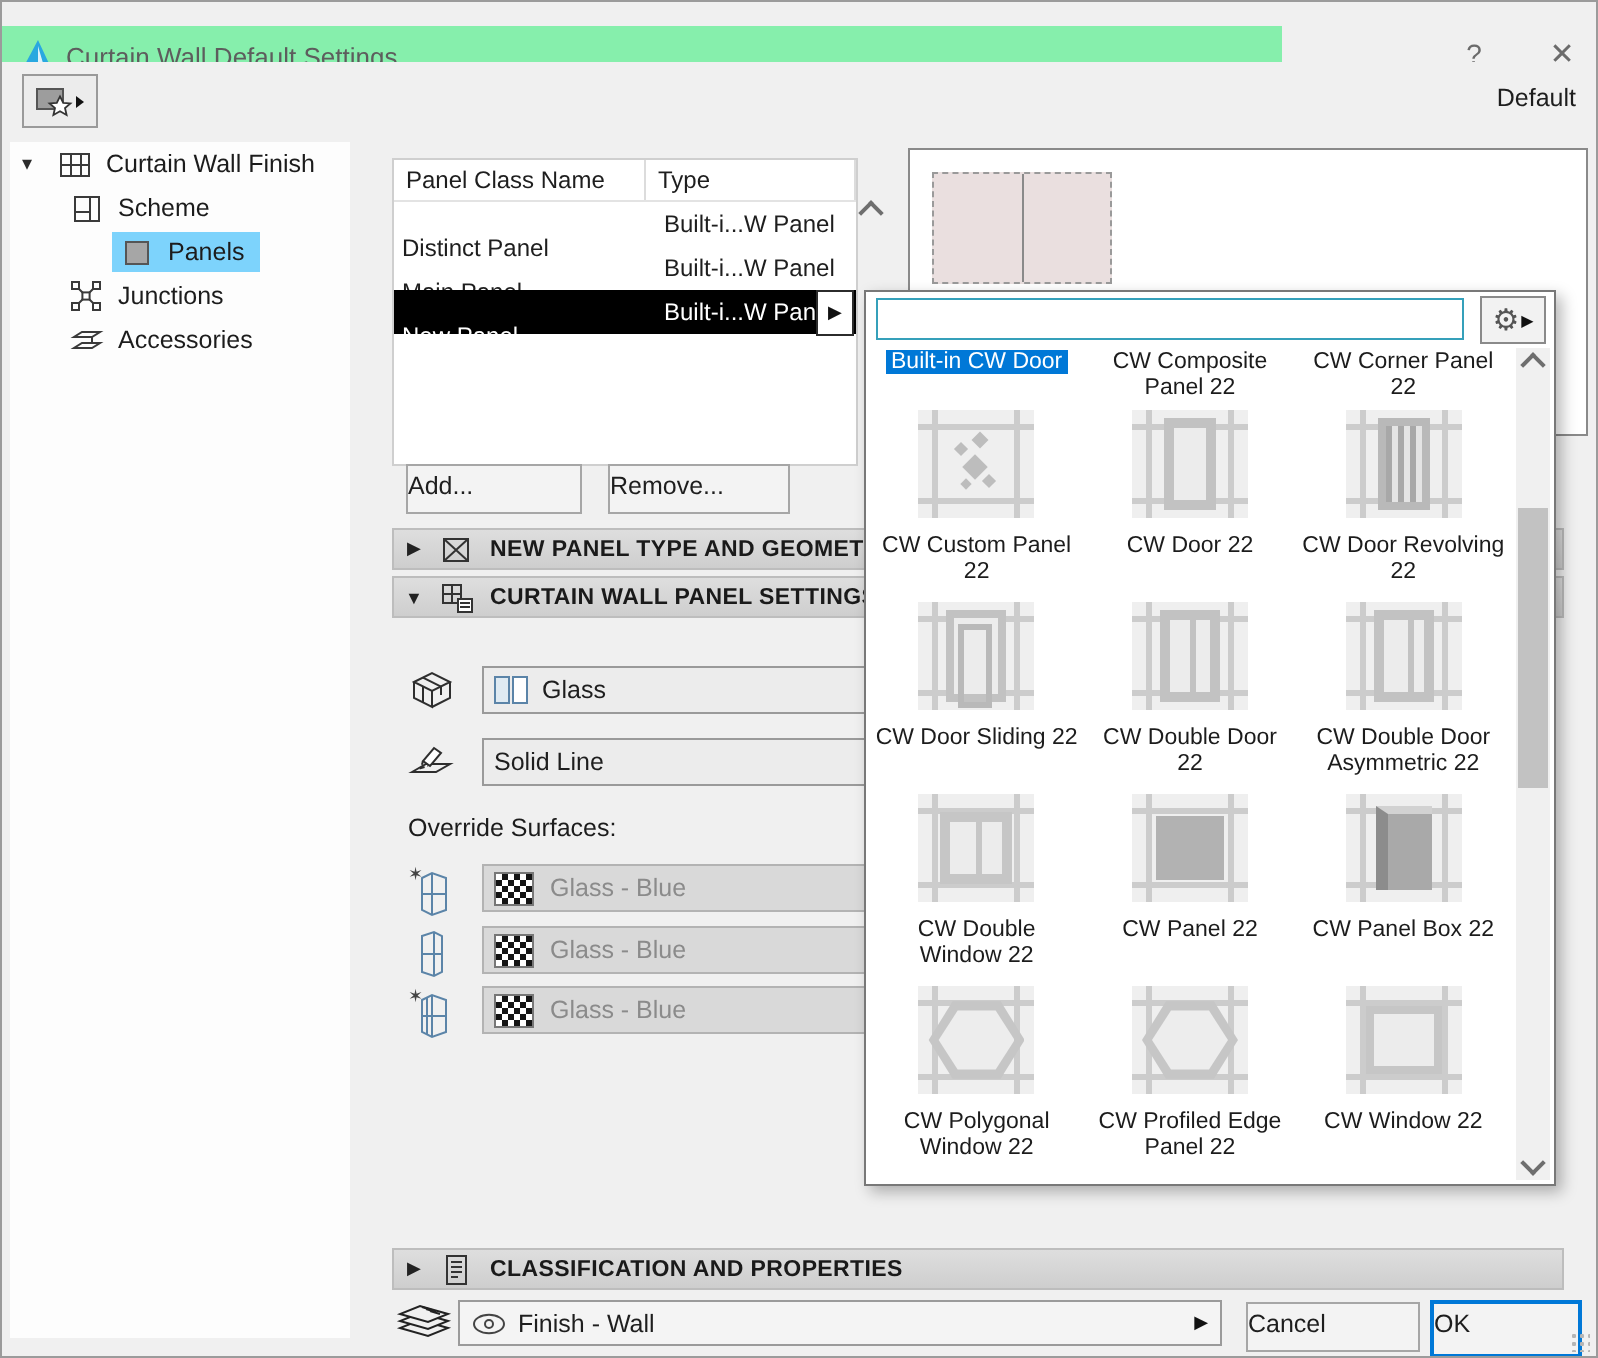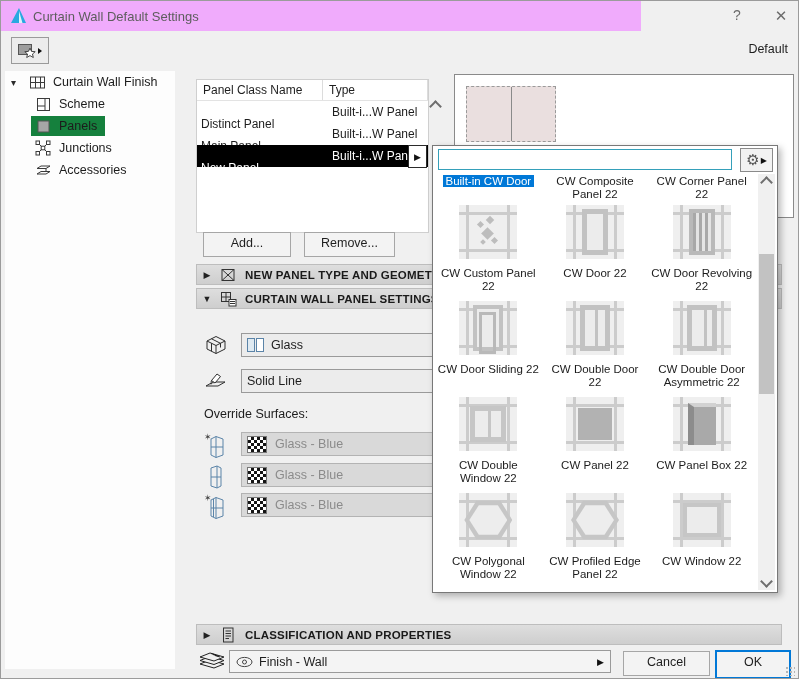--- a/index.html
+++ b/index.html
@@ -3,37 +3,37 @@
 <meta charset="utf-8">
 <style>
   html,body{margin:0;padding:0;}
   body{width:799px;height:679px;position:relative;overflow:hidden;
        font-family:"Liberation Sans","DejaVu Sans",sans-serif;
        background:#f0f0f0;color:#1e1e1e;font-size:12px;
        border:1px solid #9b9b9b;box-sizing:border-box;}
   .abs{position:absolute;}
 
   
-  .titlebar{left:0;top:0;width:640px;height:30px;background:#f0abfc;border-bottom:1px solid #e0e0e0;}
+  .titlebar{left:0;top:12px;width:640px;height:30px;background:#86efac;border-bottom:1px solid #e0e0e0;}
   .title-text{left:32px;top:8px;font-size:13px;color:#5d5d5d;}
   .logo{left:8px;top:5px;width:19px;height:19px;}
   .tb-btn{top:0;width:40px;height:29px;text-align:center;line-height:29px;color:#6b6b6b;font-size:14px;cursor:default;}
   .help-btn{left:716px;}
   .close-btn{left:760px;font-size:15px;}
 
   
   .toolbar{left:0;top:30px;width:799px;height:36px;background:#f0f0f0;}
   .fav-btn{left:10px;top:6px;width:36px;height:25px;background:#ececec;border:1px solid #9a9a9a;display:flex;align-items:center;justify-content:center;}
   .default-label{right:12px;top:11px;position:absolute;font-size:12.5px;color:#1e1e1e;}
 
   
   .sidebar{left:4px;top:70px;width:170px;height:598px;background:#fdfdfd;}
   .tree-row{display:flex;align-items:center;height:22px;margin-left:6px;cursor:default;}
   .tree-row.child{margin-left:26px;}
-  .tree-row.sel .row-inner{background:#15803d;}
+  .tree-row.sel .row-inner{background:#7dd3fc;margin-left:25px;}
   .row-inner{display:flex;align-items:center;height:20px;padding:0 8px 0 2px;}
   .chev-exp{width:14px;font-size:10px;color:#2b2b2b;}
   .chev-sp{width:0px;display:inline-block;}
   .ticon{width:20px;height:16px;margin-right:6px;display:inline-flex;align-items:center;justify-content:center;}
   .tlabel{font-size:12.5px;color:#1c1c1c;white-space:nowrap;}
 
   
   .ptable{left:195px;top:78px;width:231px;height:152px;background:#ffffff;border:1px solid #cfcfcf;}
   .ptable-head{display:flex;height:20px;border-bottom:1px solid #e3e3e3;align-items:center;}
   .col-name{width:119px;padding-left:6px;border-right:1px solid #dcdcdc;height:20px;line-height:20px;}
@@ -42,21 +42,21 @@
   .prow .c1{width:125px;padding-left:4px;white-space:nowrap;overflow:hidden;margin-top:24px;}
   .prow .c2{flex:1;padding-left:6px;white-space:nowrap;overflow:hidden;}
   .prow.sel{background:#000000;color:#fff;}
   .row-expand{position:absolute;right:1px;top:0px;width:17px;height:21px;background:#fff;border:1px solid #2b2b2b;color:#111;
               display:flex;align-items:center;justify-content:center;font-size:9px;}
   .tbl-scroll-up{left:430px;top:99px;}
   .chev{display:inline-block;width:7px;height:7px;border-left:2px solid #6e6e6e;border-top:2px solid #6e6e6e;}
   .chev.up{transform:rotate(45deg);}
   .chev.down{transform:rotate(225deg);}
 
-  .btn{background:#f3f3f3;border:1px solid #a6a6a6;font-size:12.5px;text-align:center;cursor:default;}
+  .btn{background:#f3f3f3;border:1px solid #a6a6a6;font-size:12.5px;text-align:left;cursor:default;}
   .add-btn{left:202px;top:231px;width:86px;height:23px;line-height:21px;}
   .remove-btn{left:303px;top:231px;width:89px;height:23px;line-height:21px;}
 
   
   .sect{left:195px;width:586px;height:21px;background:linear-gradient(#dedede,#cecece);
         border:1px solid #bdbdbd;display:flex;align-items:center;box-sizing:border-box;}
   .sect .tri{width:20px;text-align:center;font-size:9px;color:#222;}
   .sect .sicon{width:22px;display:flex;justify-content:center;}
   .sect .stxt{font-weight:bold;font-size:11.5px;color:#1a1a1a;letter-spacing:.2px;margin-left:6px;}
   .sect1{top:263px;} .sect2{top:287px;} .sect3{top:623px;}

